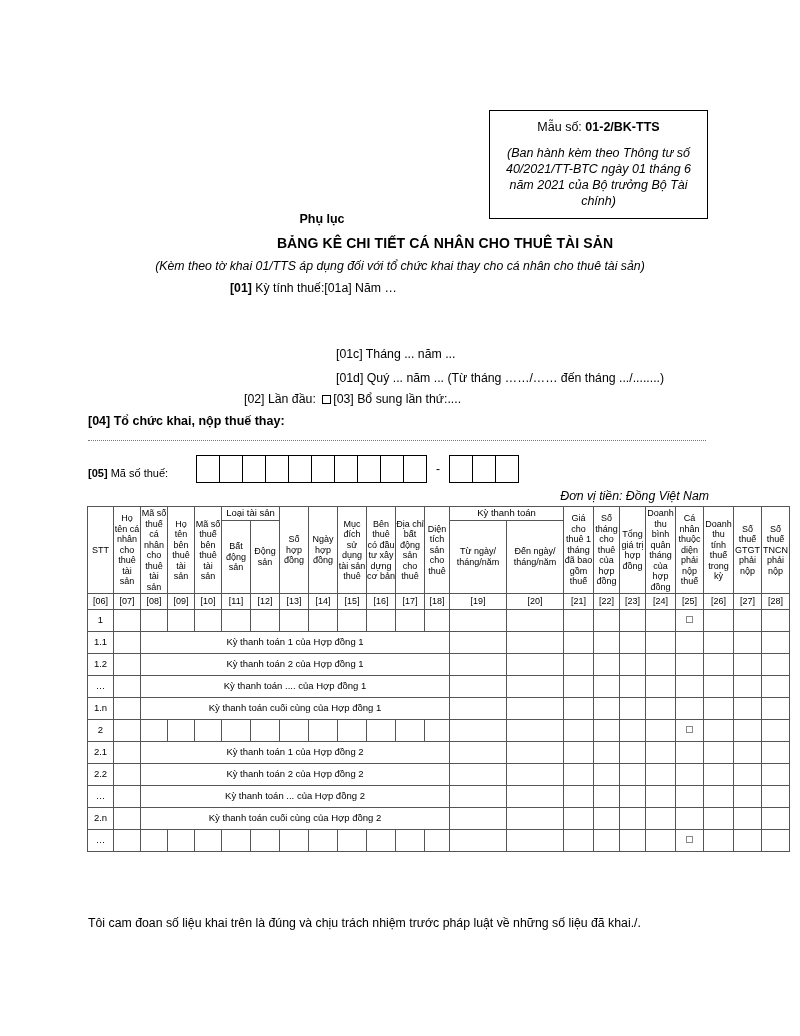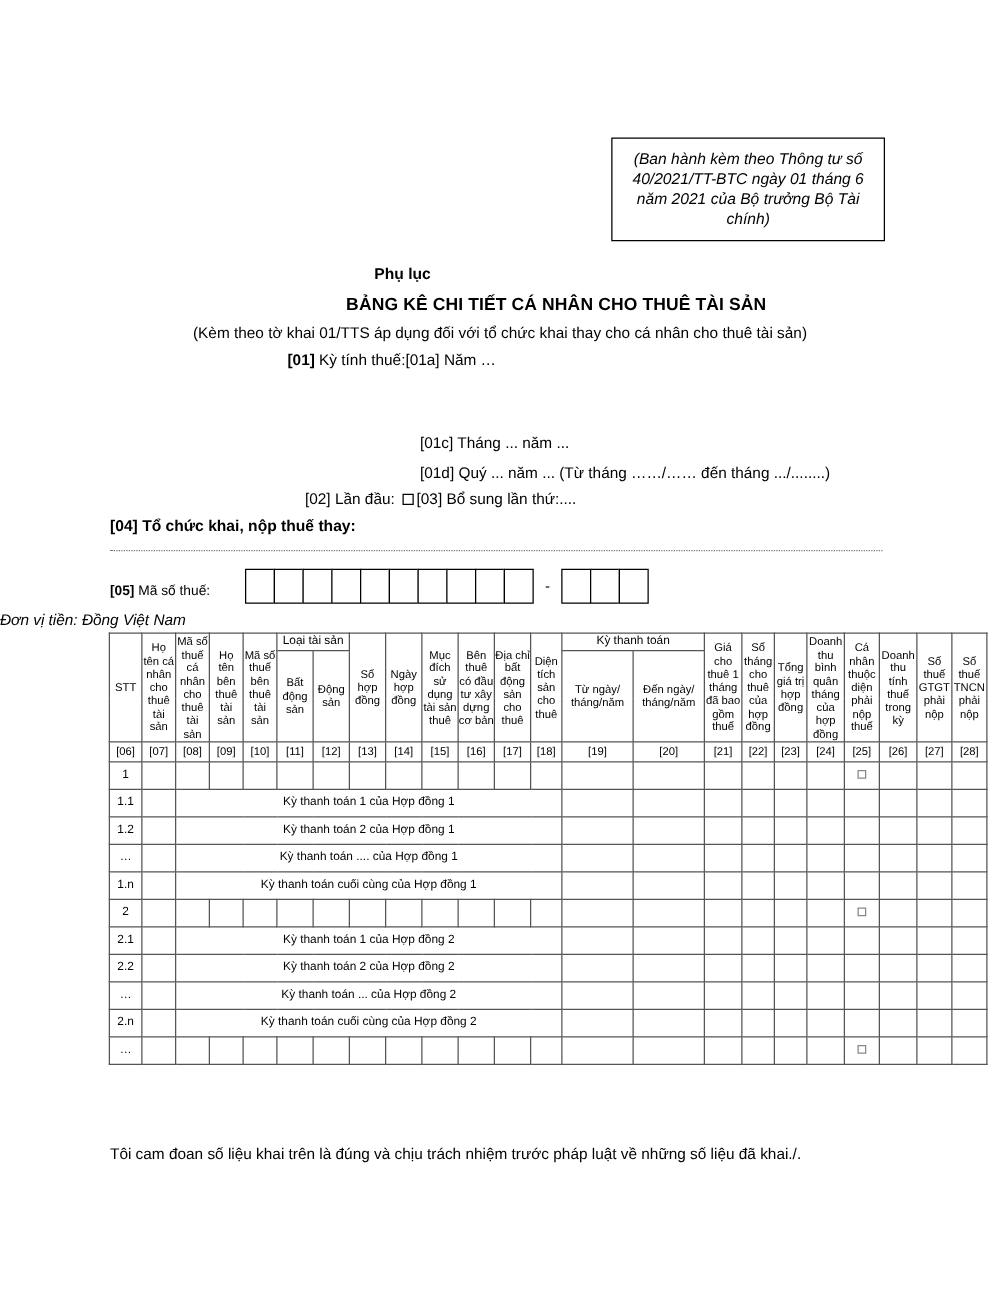--- a/index.html
+++ b/index.html
@@ -60,20 +60,21 @@
     font-size: 14px;
     font-weight: bold;
     letter-spacing: 0.1px;
     margin-left: 45px;
   }
   .t-sub {
     position: absolute;
     left: 0; top: 259px; width: 800px;
     text-align: center;
     font-size: 12.3px;
+    font-style: italic;
   }
 
   
   .l01 {
     position: absolute;
     left: 230px; top: 281px;
     font-size: 12.3px;
   }
   .l01 b { font-weight: bold; }
   .l01b {
@@ -145,21 +146,21 @@
   .mst-group .mst-cell:first-child { margin-left: 0; }
   .mst-dash {
     width: 22px;
     text-align: center;
     font-size: 12px;
   }
 
   .currency {
     position: absolute;
     left: 0; top: 489px; width: 709px;
-    text-align: left;
+    text-align: right;
     font-size: 12.3px;
     font-style: italic;
   }
 
   
   .tbl-wrap {
     position: absolute;
     left: 87px;
     top: 506px;
   }
@@ -209,20 +210,24 @@
     left: 88px; top: 916px;
     font-size: 12.3px;
   }
 </style>
 </head>
 <body>
 
 <div class="page">
 
   <div class="form-box">
+    <div class="line1">
+      <span>Mẫu số:</span>
+      <b>01-2/BK-TTS</b>
+    </div>
     <div class="line2">(Ban hành kèm theo Thông tư số 40/2021/TT-BTC ngày 01 tháng 6 năm 2021 của Bộ trưởng Bộ Tài chính)</div>
   </div>
 
   <div class="t-phuluc">Phụ lục</div>
   <div class="t-main">BẢNG KÊ CHI TIẾT CÁ NHÂN CHO THUÊ TÀI SẢN</div>
   <div class="t-sub">(Kèm theo tờ khai 01/TTS áp dụng đối với tổ chức khai thay cho cá nhân cho thuê tài sản)</div>
 
   <div class="l01">
     <b>[01]</b>
     <span>Kỳ tính thuế:[01a] Năm …</span>

